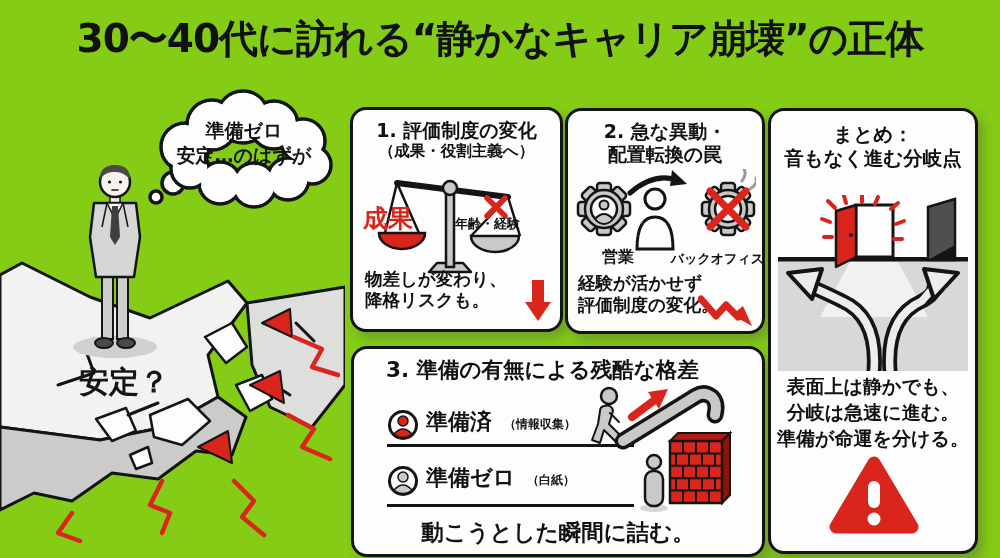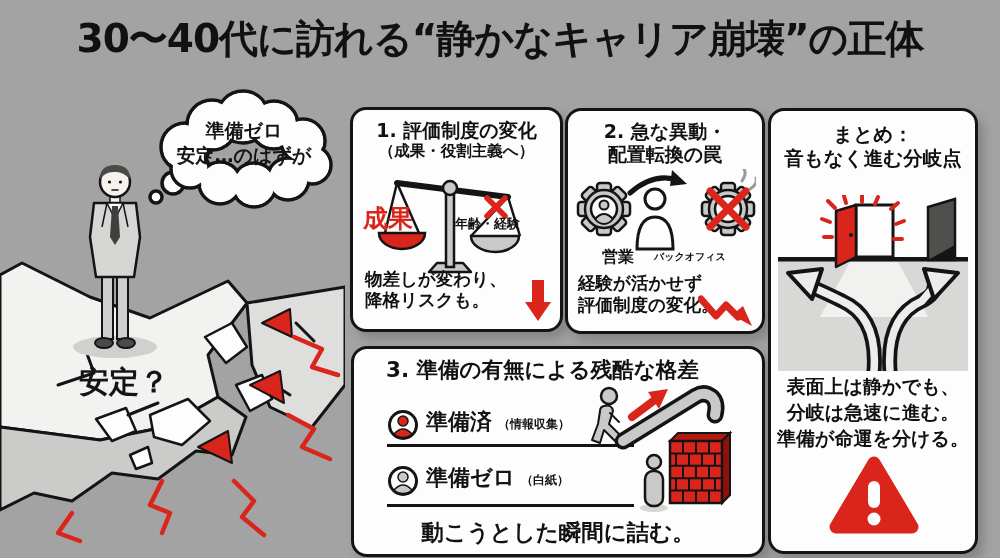--- a/index.html
+++ b/index.html
@@ -1,29 +1,29 @@
 <!DOCTYPE html>
 <html><head>
 <meta charset="utf-8">
 <style>
   html,body{margin:0;padding:0;background:#efefed;}
-  .stage{position:relative;width:1000px;height:558px;background:#a3a3a3;overflow:hidden;
+  .stage{position:relative;width:1000px;height:558px;background:#84cc16;overflow:hidden;
          font-family:"DejaVu Sans",sans-serif;color:#141414;}
   .abs{position:absolute;}
   .page-title{top:12px;left:0;width:1000px;text-align:center;font-size:39px;font-weight:900;
               letter-spacing:-1px;color:#111;white-space:nowrap;}
   .card{position:absolute;background:#fdfdfd;border:3.5px solid #141414;border-radius:16px;
         box-shadow:6px 7px 10px rgba(70,70,70,.30);margin-top:8px;}
   .b-title{position:absolute;left:0;width:100%;text-align:center;font-weight:900;color:#111;white-space:nowrap;}
   .cap{position:absolute;font-weight:900;color:#111;white-space:nowrap;}
   .bubble-text{top:118px;left:158px;width:172px;text-align:center;font-size:19px;font-weight:900;line-height:1.3;}
   .ground-label{top:362px;left:53px;width:142px;text-align:center;font-size:30px;font-weight:900;}
   .red{color:#d9251b;}
   .underline{position:absolute;border-bottom:3.5px solid #141414;height:0;}
-  .rowline{position:absolute;display:flex;align-items:center;gap:6px;}
+  .rowline{position:absolute;display:flex;align-items:center;gap:12px;}
   .rowline .lbl{font-size:22px;font-weight:900;}
   .rowline .note{font-size:12px;font-weight:900;padding-top:4px;}
 </style>
 </head>
 <body>
 
 <div class="stage">
 
   <div class="abs page-title">30〜40代に訪れる“静かなキャリア崩壊”の正体</div>
 
@@ -187,21 +187,21 @@
         <circle cx="81" cy="30" r="10" fill="#fdfdfd" stroke="#141414" stroke-width="3"></circle>
         <path d="M63,80 Q63,48 81,48 Q99,48 99,80 Z" fill="#fdfdfd" stroke="#141414" stroke-width="3"></path>
       </g>
 
       <g>
         <path d="M56,24 Q81,2 106,12" fill="none" stroke="#141414" stroke-width="5" stroke-linecap="round"></path>
         <polygon points="113,15 98,1 96,17" fill="#141414"></polygon>
       </g>
     </svg>
     <div class="cap" style="left:10px;top:136px;width:56px;text-align:right;font-size:16px">営業</div>
-    <div class="cap" style="left:86px;top:139px;width:96px;text-align:left;font-size:10px">バックオフィス</div>
+    <div class="cap" style="left:100px;top:139px;width:96px;text-align:right;font-size:13px">バックオフィス</div>
     <div class="cap" style="left:10px;top:162px;font-size:17.5px;line-height:1.25">
       <div>経験が活かせず</div>
       <div>評価制度の変化。</div>
     </div>
     <svg class="abs" style="right:8px;top:184px" width="56" height="34" viewBox="0 0 56 34">
       <path d="M3,4 L18,21 L28,10 L40,22" fill="none" stroke="#d9251b" stroke-width="7" stroke-linecap="round" stroke-linejoin="round"></path>
       <polygon points="34,20 54,31 45,11" fill="#d9251b"></polygon>
     </svg>
   </div>
 

